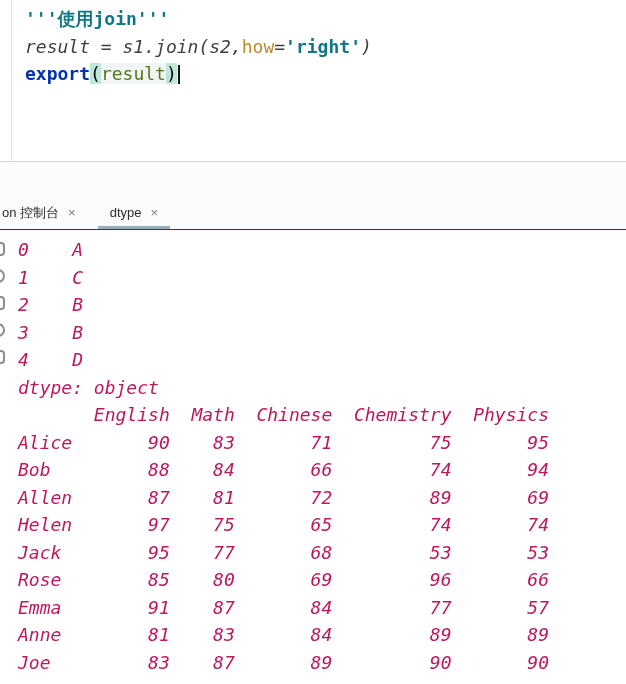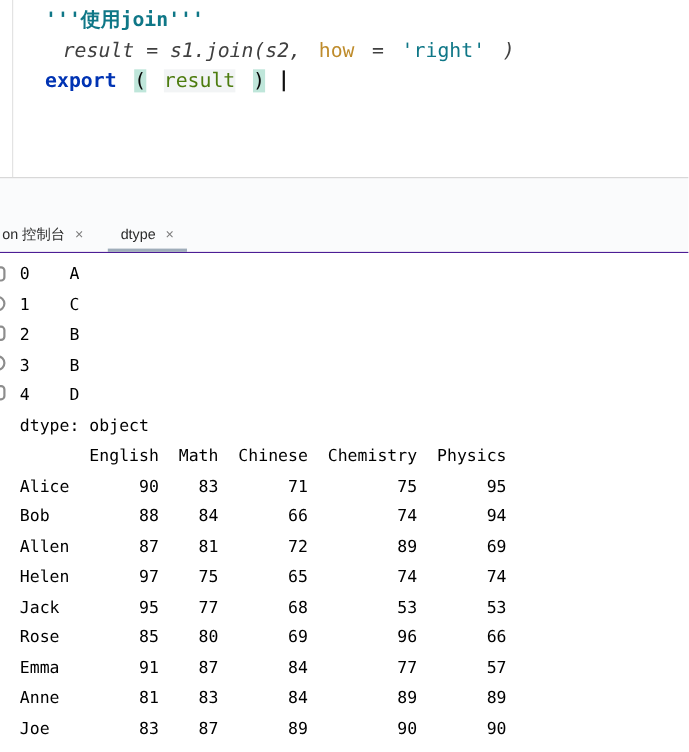--- a/index.html
+++ b/index.html
@@ -26,24 +26,24 @@
   }
   .code-line {
     white-space: pre;
     height: 27.5px;
     line-height: 27.5px;
     font-family: "DejaVu Sans Mono", monospace;
     font-size: 18px;
     color: #080808;
     position: relative;
   }
-  .code-line span { position: relative; z-index: 1; margin-left: 16px; }
+  .code-line span { position: relative; z-index: 1; }
   .tok-plain     { color: #404040; font-style: italic; }
   .tok-docstring { color: var(--string, #0f7787); font-weight: bold; }
-  .tok-string    { color: var(--string, #0f7787); font-weight: normal; }
+  .tok-string    { color: var(--string, #0f7787); font-weight: bold; }
   .tok-keyword   { color: var(--keyword, #0033b3); font-weight: bold; }
   .tok-param     { color: var(--named_argument, #bf8c2c); }
   .tok-paren     { background: var(--paren_match_bg, #bfe6da); color: #080808; }
   .tok-ident     { background: #f2f4f5; color: #4d7c0f; }
   .orange-dot {
     position: absolute;
     left: 10px; top: 8px;
     width: 11px; height: 11px;
     border-radius: 50%;
     background: var(--marker_dot, #f5a53d);
@@ -96,24 +96,25 @@
   
   .console {
     position: relative;
     height: 454px;
     background: #ffffff;
   }
   .console-output {
     margin: 0;
     padding: 6px 0 0 18px;
     font-family: "DejaVu Sans Mono", monospace;
-    font-size: 15px;
+    font-size: 18px;
     line-height: 27.5px;
-    color: #000000;
+    color: #be185d;
     white-space: pre;
+    font-style: italic;
   }
   .console-toolbar {
     position: absolute;
     left: -9px; top: 12px;
     width: 18px;
     display: flex;
     flex-direction: column;
     gap: 13px;
     z-index: 2;
   }

